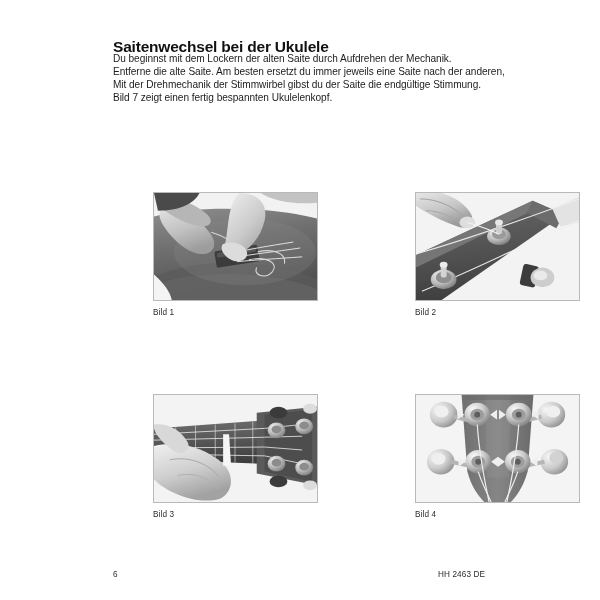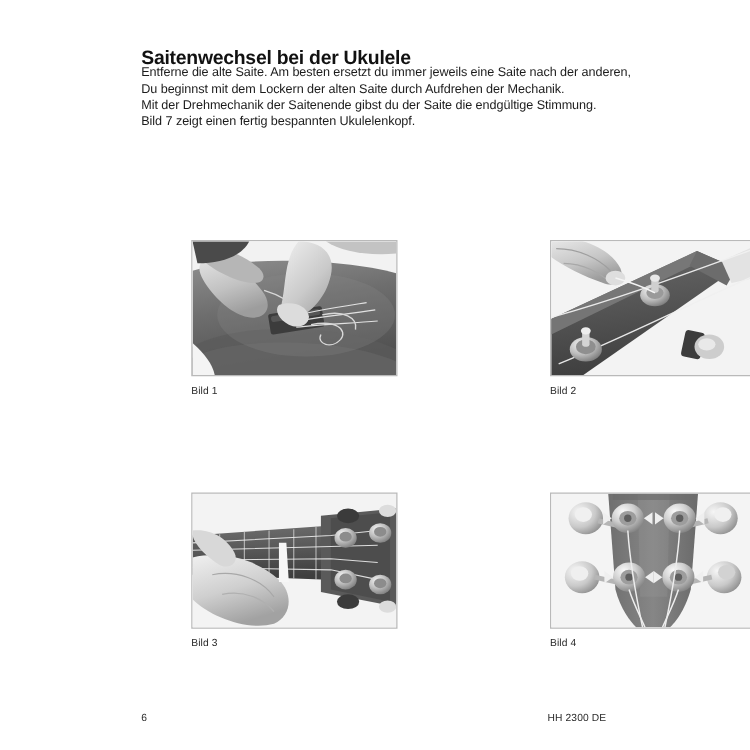--- a/index.html
+++ b/index.html
@@ -52,21 +52,21 @@
 
   
   .figures {
     position: absolute;
     left: 113px;
     top: 176px;
     width: 372px;
   }
   .fig-row {
     display: flex;
-    gap: 42px;
+    gap: 17px;
   }
   .fig-row.row2 { margin-top: 45px; align-items: flex-end; }
 
   .figure {
     width: 165px;
   }
   .fig-frame {
     width: 165px;
     height: 109px;
     border: 1px solid #b9b9b9;
@@ -98,23 +98,23 @@
   }
 </style>
 </head>
 <body>
 
 <div class="page">
 
   <h1 class="doc-title">Saitenwechsel bei der Ukulele</h1>
 
   <div class="body-text">
+    <span class="line">Du beginnst mit dem Lockern der alten Saite durch Aufdrehen der Mechanik.</span>
     <span class="line">Entferne die alte Saite. Am besten ersetzt du immer jeweils eine Saite nach der anderen,</span>
-    <span class="line">Du beginnst mit dem Lockern der alten Saite durch Aufdrehen der Mechanik.</span>
-    <span class="line">Mit der Drehmechanik der Saitenende gibst du der Saite die endgültige Stimmung.</span>
+    <span class="line">Mit der Drehmechanik der Stimmwirbel gibst du der Saite die endgültige Stimmung.</span>
     <span class="line">Bild 7 zeigt einen fertig bespannten Ukulelenkopf.</span>
   </div>
 
   <div class="figures">
 
     <div class="fig-row row1">
 
       <figure class="figure">
         <div class="fig-frame">
           <svg viewBox="0 0 165 109" preserveAspectRatio="none" aria-hidden="true">
@@ -406,16 +406,16 @@
           </svg>
         </div>
         <figcaption class="fig-caption">Bild 4</figcaption>
       </figure>
 
     </div>
   </div>
 
   <div class="footer">
     <span>6</span>
-    <span>HH 2300 DE</span>
+    <span>HH 2463 DE</span>
   </div>
 
 </div>
 
 </body></html>

